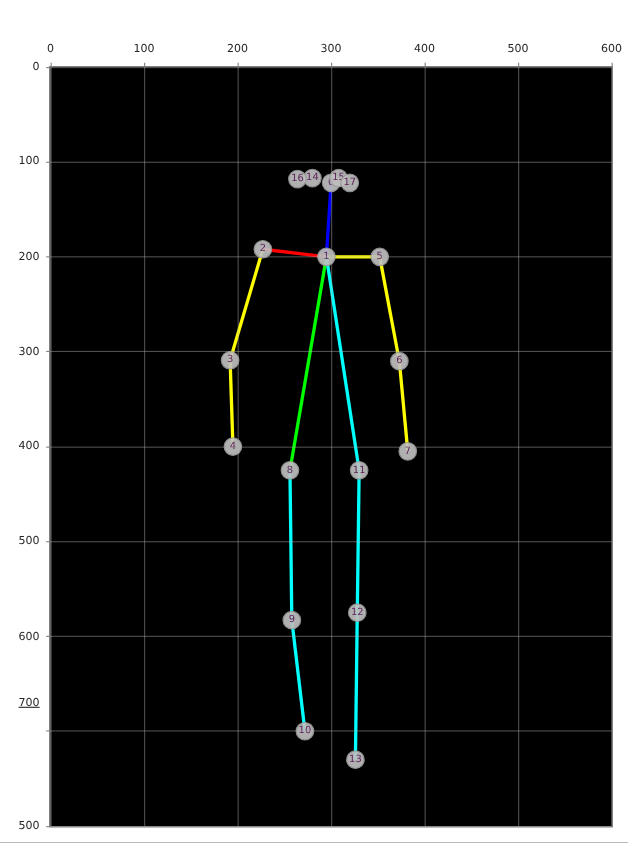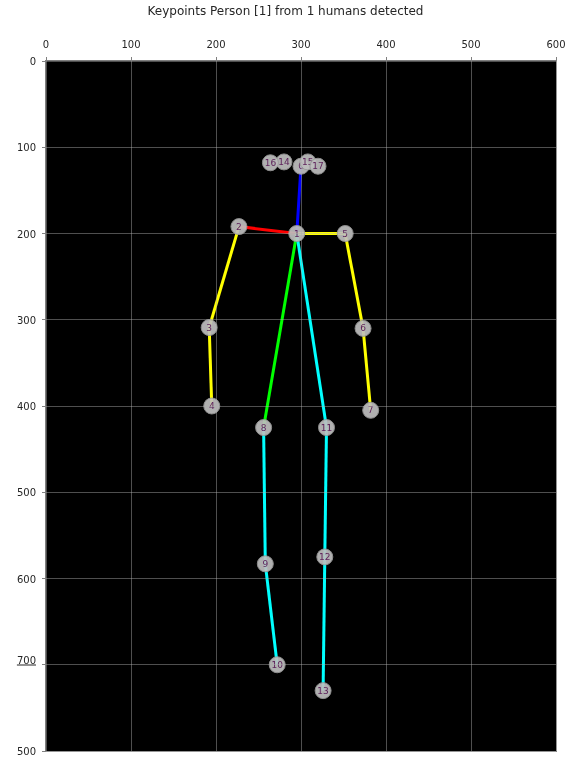--- a/index.html
+++ b/index.html
@@ -84,21 +84,20 @@
   }
   .limb {
     stroke-width: 3;
     fill: none;
   }
 </style>
 </head>
 <body>
 
 <div class="figure">
-  <div class="title">Keypoints Person [1] from 1 humans detected</div>
   <div class="plot-area">
     <svg class="overlay">
         <line x1="255" y1="105.225" x2="250.75" y2="172.5" class="limb" stroke="#0000ff"></line>
         <line x1="250.75" y1="172.5" x2="192.95000000000002" y2="165.6" class="limb" stroke="#ff0000"></line>
         <line x1="192.95000000000002" y1="165.6" x2="163.20000000000002" y2="266.5125" class="limb" stroke="#ffff00"></line>
         <line x1="163.20000000000002" y1="266.5125" x2="165.75" y2="345" class="limb" stroke="#ffff00"></line>
         <line x1="250.75" y1="172.5" x2="299.2" y2="172.5" class="limb" stroke="#ffff00"></line>
         <line x1="299.2" y1="172.5" x2="317.05" y2="267.375" class="limb" stroke="#ffff00"></line>
         <line x1="317.05" y1="267.375" x2="324.70000000000005" y2="349.3125" class="limb" stroke="#ffff00"></line>
         <line x1="250.75" y1="172.5" x2="217.60000000000002" y2="366.5625" class="limb" stroke="#00ff00"></line>
@@ -181,18 +180,18 @@
       <div class="tick-mark-y" style="top: 344.6px;"></div>
       <div class="tick-y" style="top: 345px;">400</div>
       <div class="gridline-h" style="top: 430.85px;"></div>
       <div class="tick-mark-y" style="top: 430.85px;"></div>
       <div class="tick-y" style="top: 431.25px;">500</div>
       <div class="gridline-h" style="top: 517.1px;"></div>
       <div class="tick-mark-y" style="top: 517.1px;"></div>
       <div class="tick-y" style="top: 517.5px;">600</div>
       <div class="gridline-h" style="top: 603.35px;"></div>
       <div class="tick-mark-y" style="top: 603.35px;"></div>
-      <div class="tick-y" style="top: 599px; text-decoration: underline;">700</div>
+      <div class="tick-y" style="top: 578px; text-decoration: underline;">700</div>
       <div class="gridline-h" style="top: 689.6px;"></div>
       <div class="tick-mark-y" style="top: 689.6px;"></div>
       <div class="tick-y" style="top: 690px;">500</div>
     </div>
 </div>
 
 </body></html>

